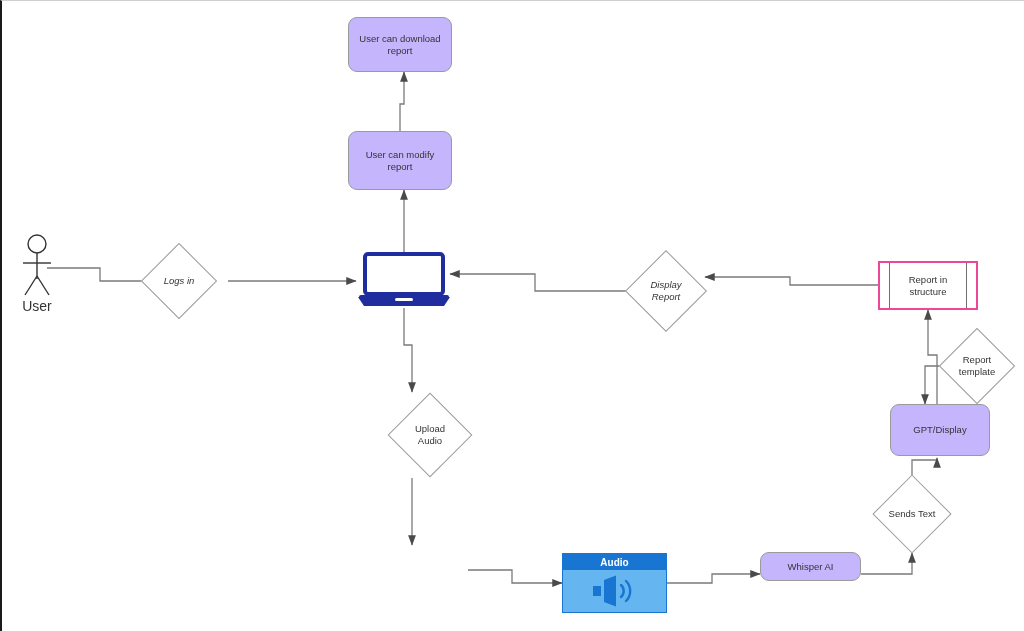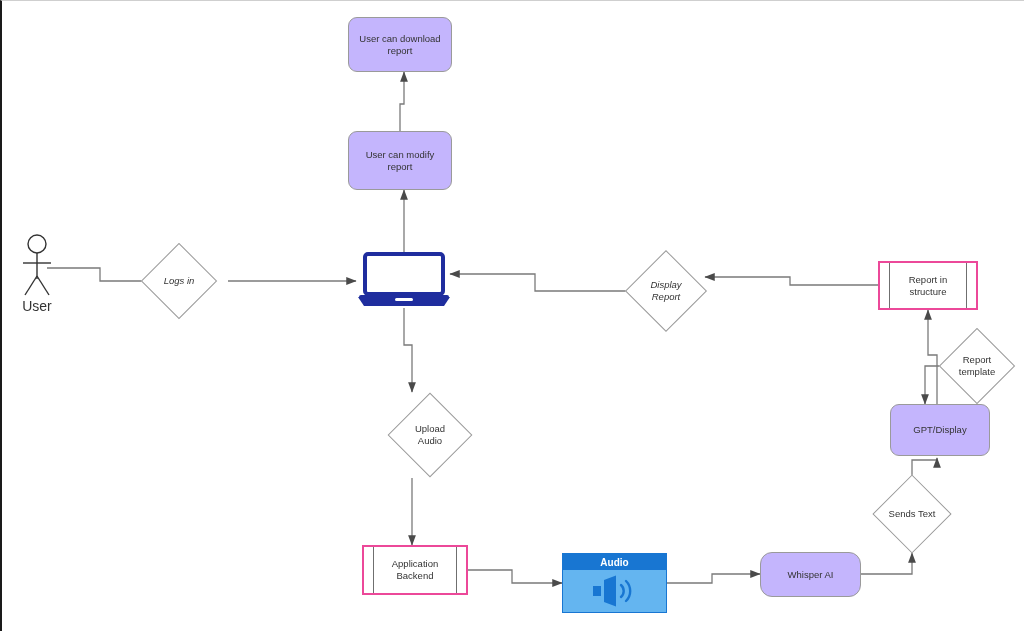--- a/index.html
+++ b/index.html
@@ -220,44 +220,38 @@
 
   <div class="node rrect" style="left:890px; top:404px; width:100px; height:52px;">
     <div class="node-label">GPT/Display</div>
   </div>
 
   <div class="node diamond" style="left:870px; top:474px; width:84px; height:80px;">
     <div class="dshape" style="width:54px; height:54px;"></div>
     <div class="node-label dlabel">Sends Text</div>
   </div>
 
-  <div class="node rrect" style="left:760px; top:552px; width:101px; height:45px;border-radius:12px;">
+  <div class="node rrect" style="left:760px; top:552px; width:101px; height:29px;">
     <div class="node-label">Whisper AI</div>
   </div>
 
   <div class="node audio-box" style="left:562px; top:553px; width:105px; height:60px;">
     <div class="audio-head">Audio</div>
     <div class="audio-body">
       <svg width="52" height="32" viewBox="0 0 52 32" xmlns="http://www.w3.org/2000/svg">
         <path d="M4,11 H12 V21 H4 Z" fill="#1876d2"></path>
         <path d="M15,5 L27,0.5 V31.5 L15,27 Z" fill="#1876d2"></path>
         <g fill="none" stroke="#1876d2" stroke-width="2.4" stroke-linecap="round">
           <path d="M32,10 A8,8 0 0 1 32,22"></path>
           <path d="M37,6 A14,14 0 0 1 37,26"></path>
         </g>
       </svg>
     </div>
   </div>
 
-  <div class="node pproc" style="left:362px; top:545px; width:106px; height:50px; position:absolute;">
-    <span class="bar-l"></span>
-    <span class="bar-r"></span>
-    <div class="node-label">Application
-Backend</div>
-  </div>
 
   <div class="node diamond" style="left:388px; top:392px; width:84px; height:86px;">
     <div class="dshape" style="width:58px; height:58px;"></div>
     <div class="node-label dlabel">Upload
 Audio</div>
   </div>
 
   <div class="frame-border"></div>
 </div>
 

